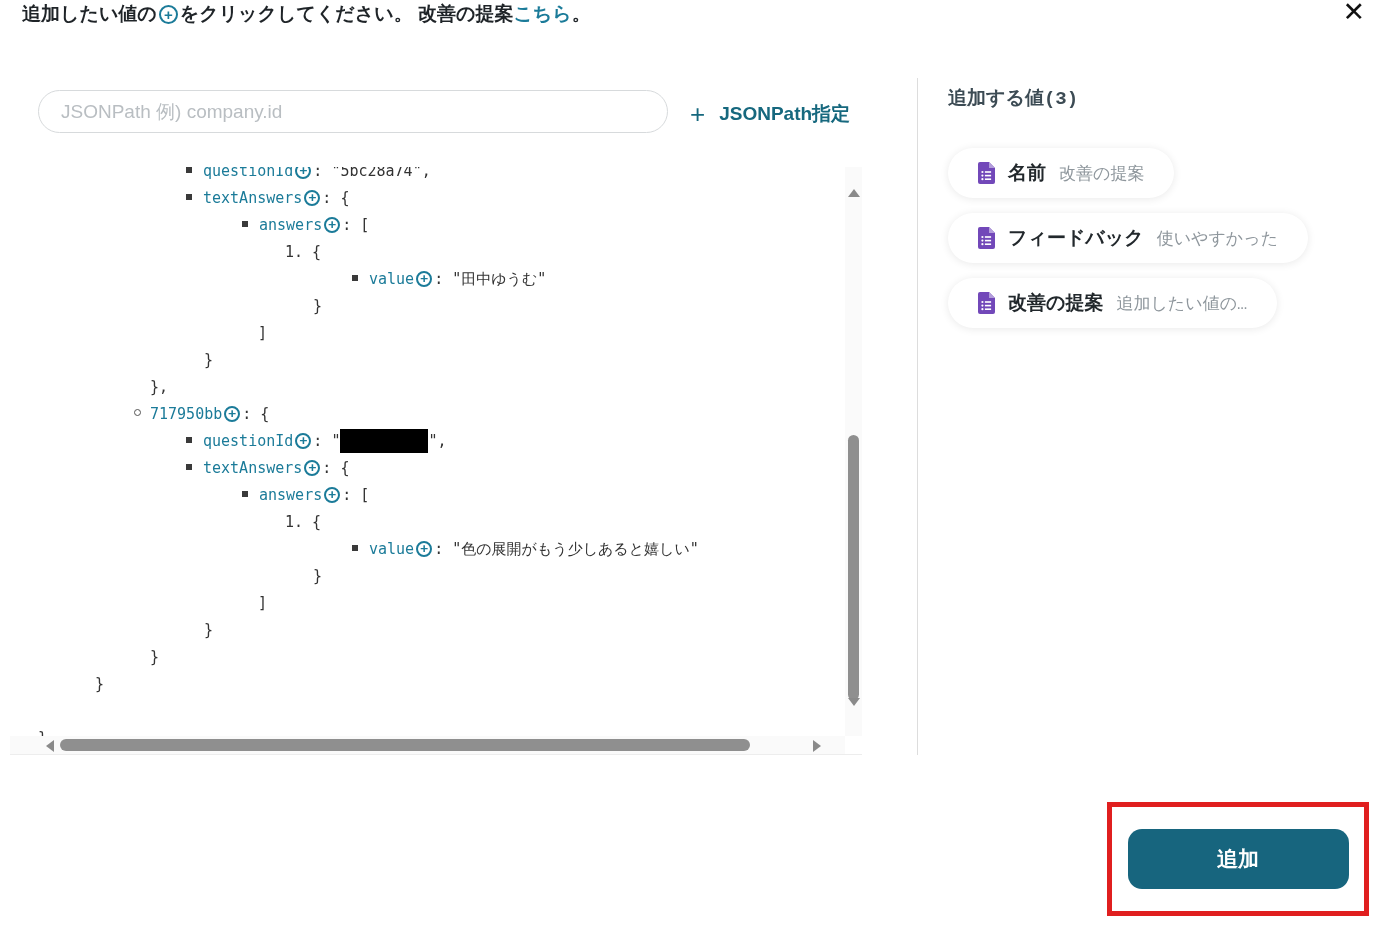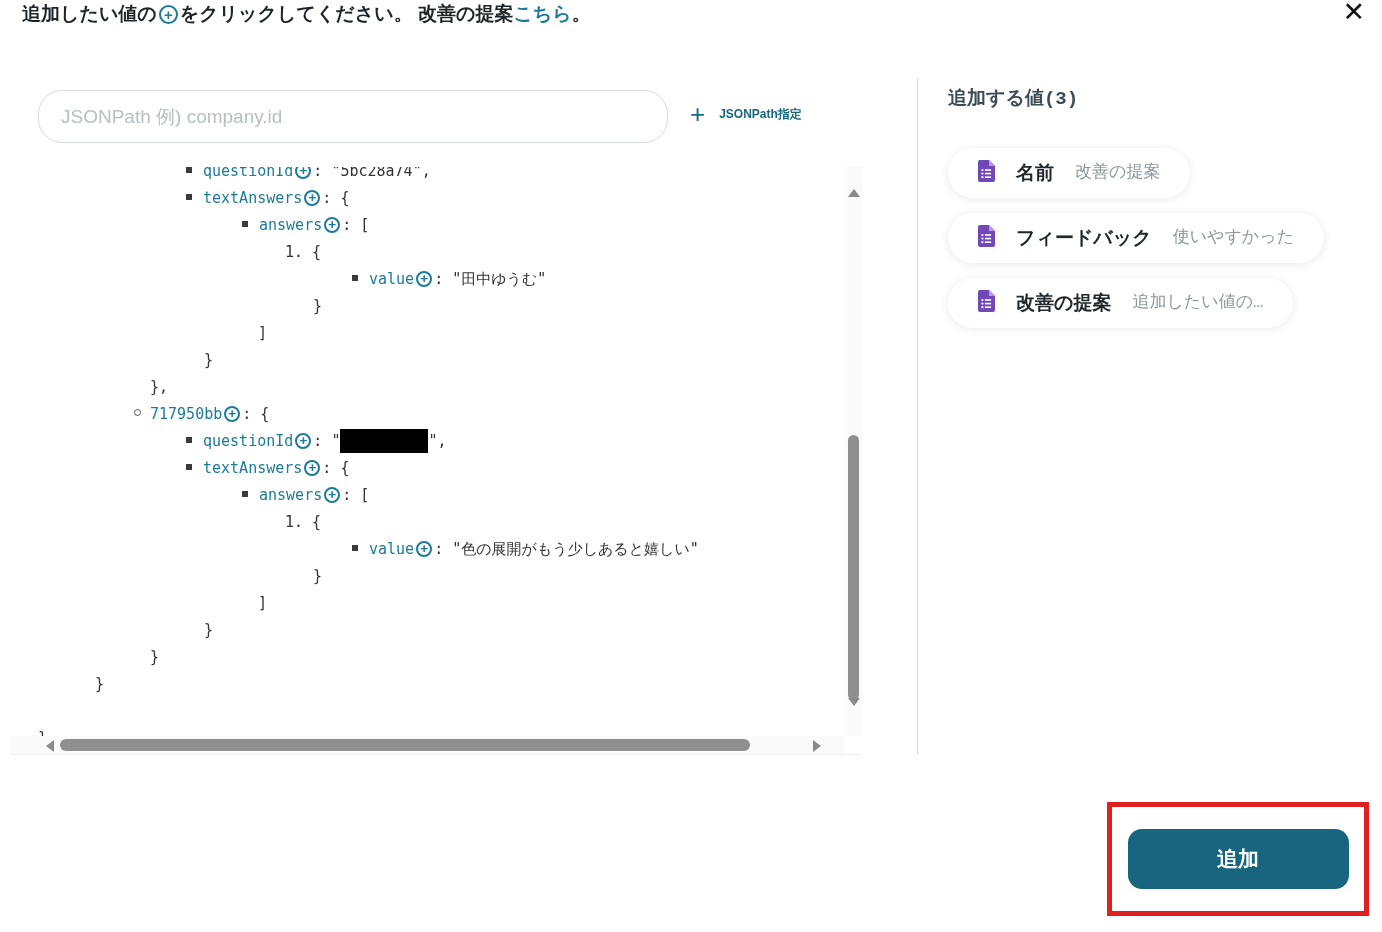--- a/index.html
+++ b/index.html
@@ -11,29 +11,29 @@
   .dlg-title { position:absolute; left:22px; top:1px; font-size:19px; font-weight:bold;
                color:#1f2428; display:flex; align-items:center; white-space:pre; }
   .inline-plus { display:inline-flex; width:19px; height:19px; border:2px solid #1b7b99;
                  border-radius:50%; color:#1b7b99; font-weight:bold; font-size:15px;
                  align-items:center; justify-content:center; margin:0 2px; line-height:1; }
   .title-link { color:#1b7b99; cursor:pointer;text-align:center; }
   .close-x { position:absolute; right:17px; top:-4px; font-size:27px; font-weight:400;
              color:#111; background:none; border:none; cursor:pointer; line-height:1.2; }
 
   
-  .path-input { position:absolute; left:38px; top:90px; width:630px; height:53px;
+  .path-input { position:absolute; left:38px; top:90px; width:630px; height:43px;
                 border:1.5px solid #d7dadc; border-radius:24px; padding:0 22px;
                 font-size:19px; color:#333; outline:none;
                 font-family:"Liberation Sans",sans-serif; }
   .path-input::placeholder { color:#b9bec2; }
   .jsonpath-btn { position:absolute; left:690px; top:101px; display:flex; align-items:center;
                   gap:14px; background:none; border:none; cursor:pointer; color:#16687e; }
   .jsonpath-btn .plus-ch { font-size:26px; font-weight:400; line-height:1; }
-  .jsonpath-btn .lbl { font-size:12px; font-weight:bold; }
+  .jsonpath-btn .lbl { font-size:19px; font-weight:bold; }
 
   
   .json-viewport { position:absolute; left:10px; top:167px; width:852px; height:588px;
                    overflow:hidden; border-bottom:1px solid #ededed; background:#fff; }
   .json-scroll { position:absolute; left:0; top:-9px; right:18px; }
   .json-line { height:27px; line-height:27px; white-space:pre;
                font-family:"DejaVu Sans Mono","Liberation Mono",monospace;
                font-size:15px; color:#333; }
   .json-key { color:#1b7b99; }
   .json-value { color:#333; }
@@ -67,21 +67,21 @@
   .arr-left { top:4px; left:36px; border-top:6px solid transparent;
               border-bottom:6px solid transparent; border-right:8px solid #8a8a8a; }
   .arr-right { top:4px; right:24px; border-top:6px solid transparent;
                border-bottom:6px solid transparent; border-left:8px solid #8a8a8a; }
 
   
   .divider { position:absolute; left:917px; top:78px; width:1px; height:677px; background:#ddd; }
   .right-panel { position:absolute; left:948px; top:85px; width:420px;font-family:Liberation Mono, monospace; }
   .panel-title { font-size:19px; font-weight:bold; color:#3c4b54; }
   .chip-list { margin-top:37px; display:flex; flex-direction:column; gap:15px; align-items:flex-start; }
-  .chip { display:flex; align-items:flex-start; gap:21px; background:#fff; border-radius:26px;
+  .chip { display:flex; align-items:center; gap:13px; background:#fff; border-radius:26px;
           padding:12px 30px; box-shadow:0 1px 8px rgba(0,0,0,0.09); cursor:pointer; min-height:48px; }
   .chip-label { font-size:19px; font-weight:bold; color:#22282c; white-space:nowrap; }
   .chip-value { font-size:17px; color:#8e969c; white-space:nowrap; }
 
   
   .red-annotation { position:absolute; right:13px; bottom:16px; width:262px; height:114px;
                     border:5px solid #e01f1f; background:#fff;
                     display:flex; align-items:center; justify-content:center; }
   .add-btn { width:221px; height:60px; background:#17657e; color:#fff; font-weight:bold;
              font-size:21px; border:none; border-radius:14px; cursor:pointer;

